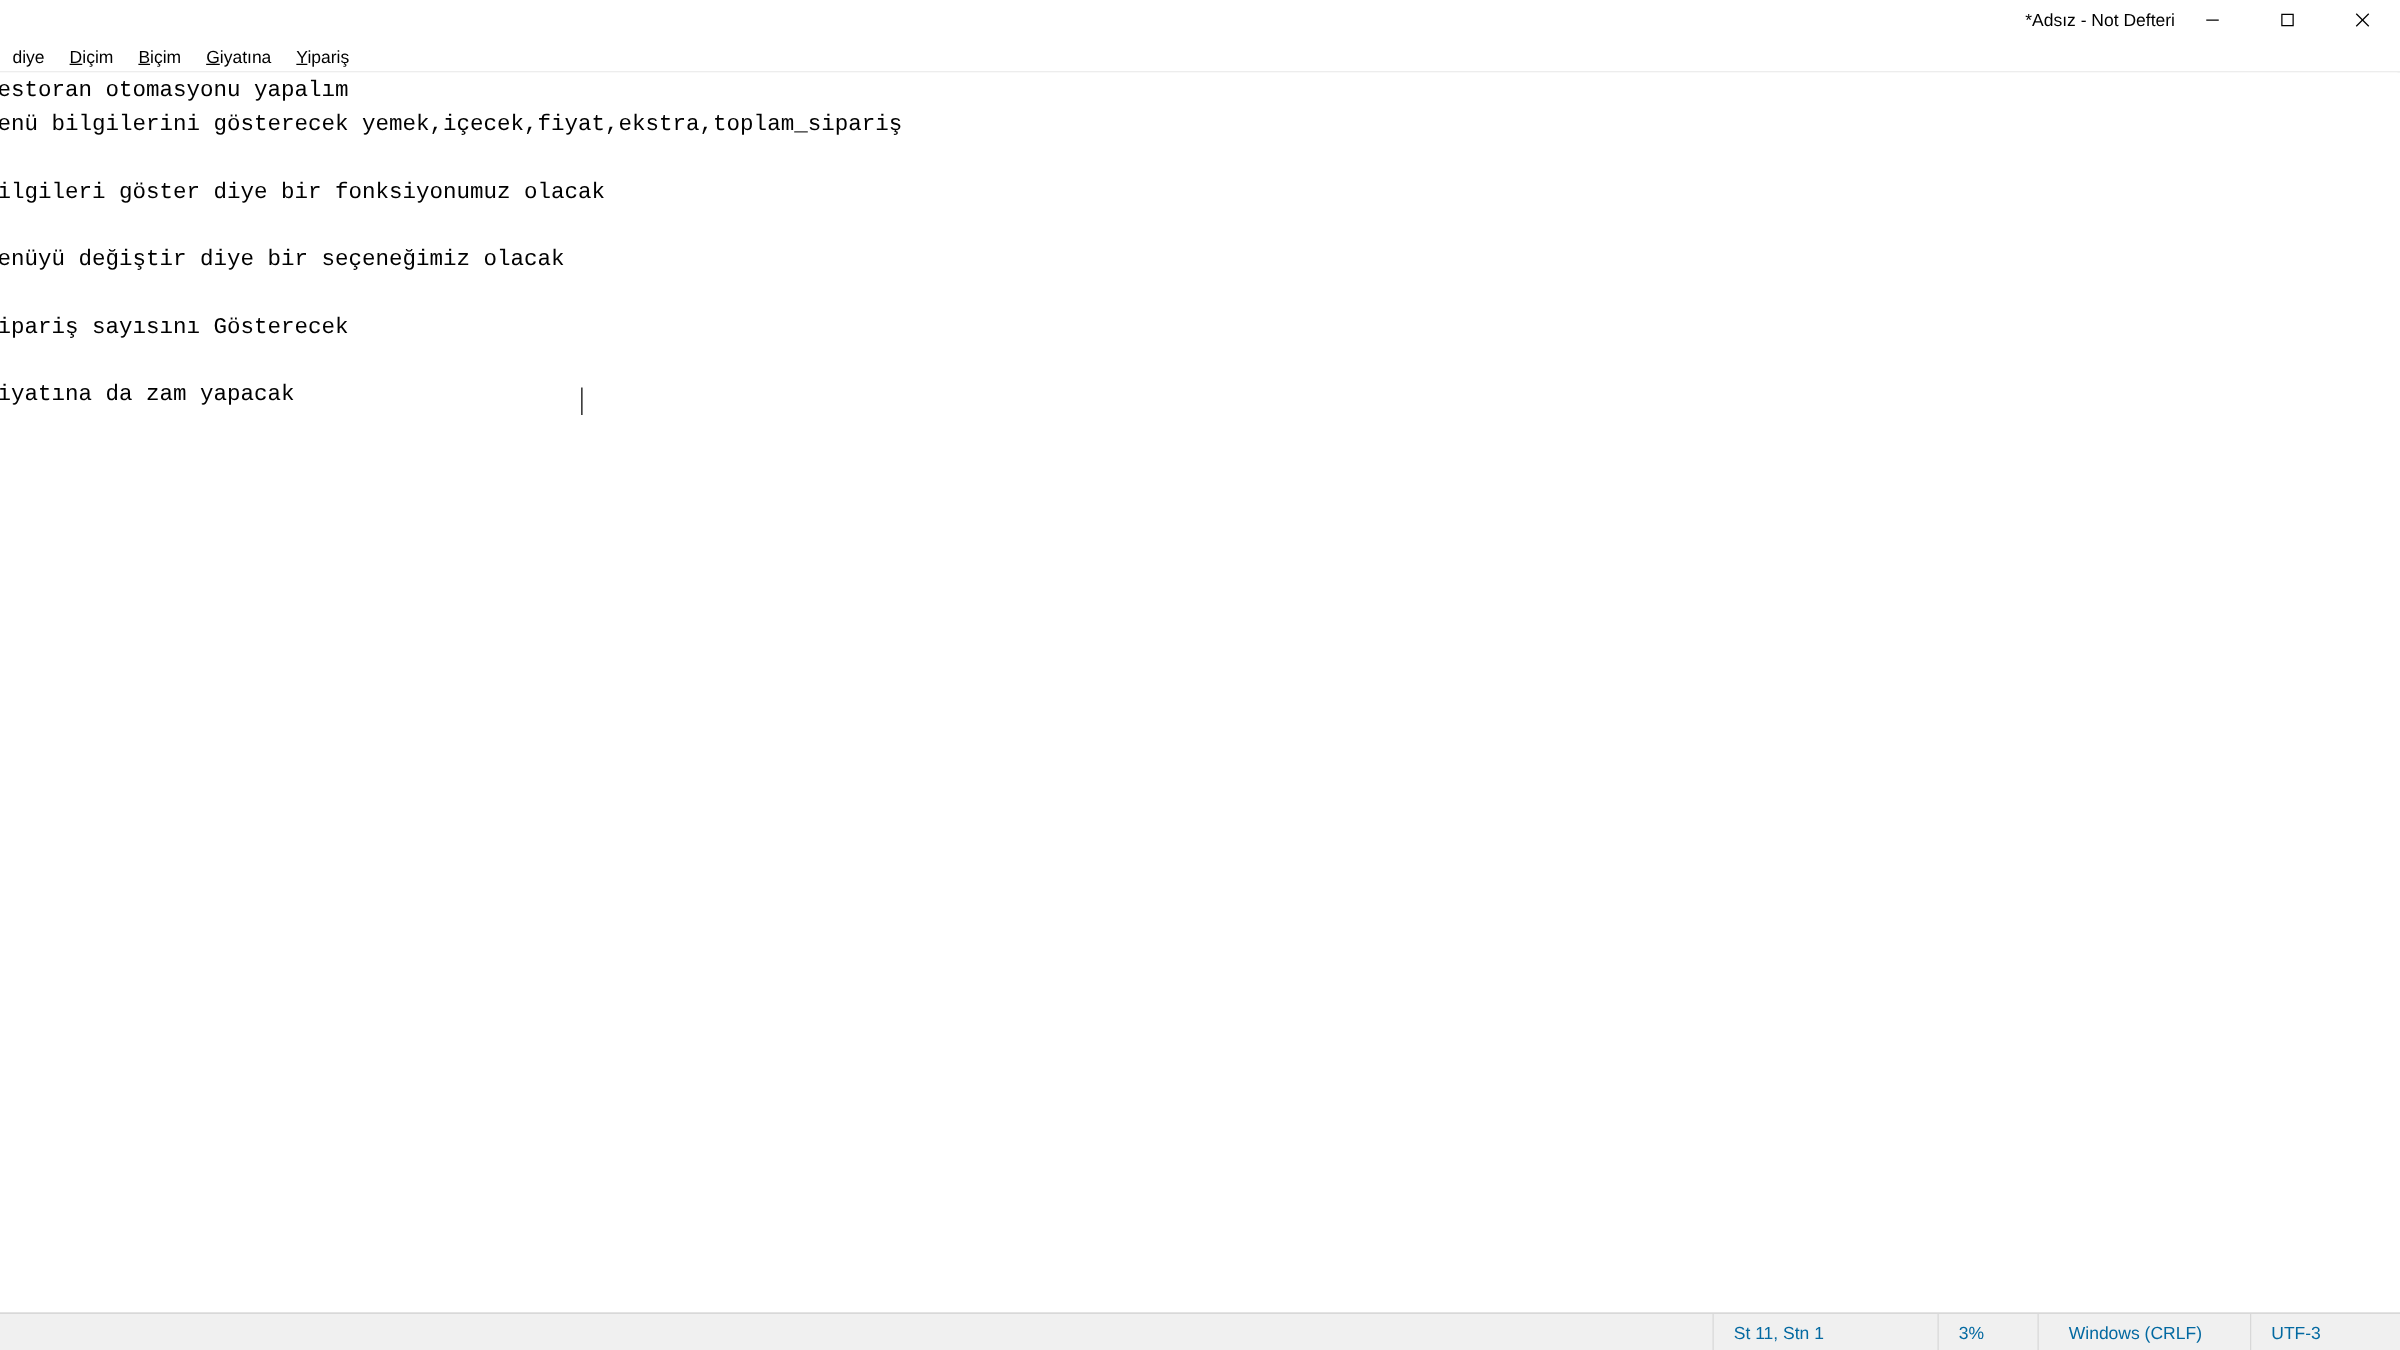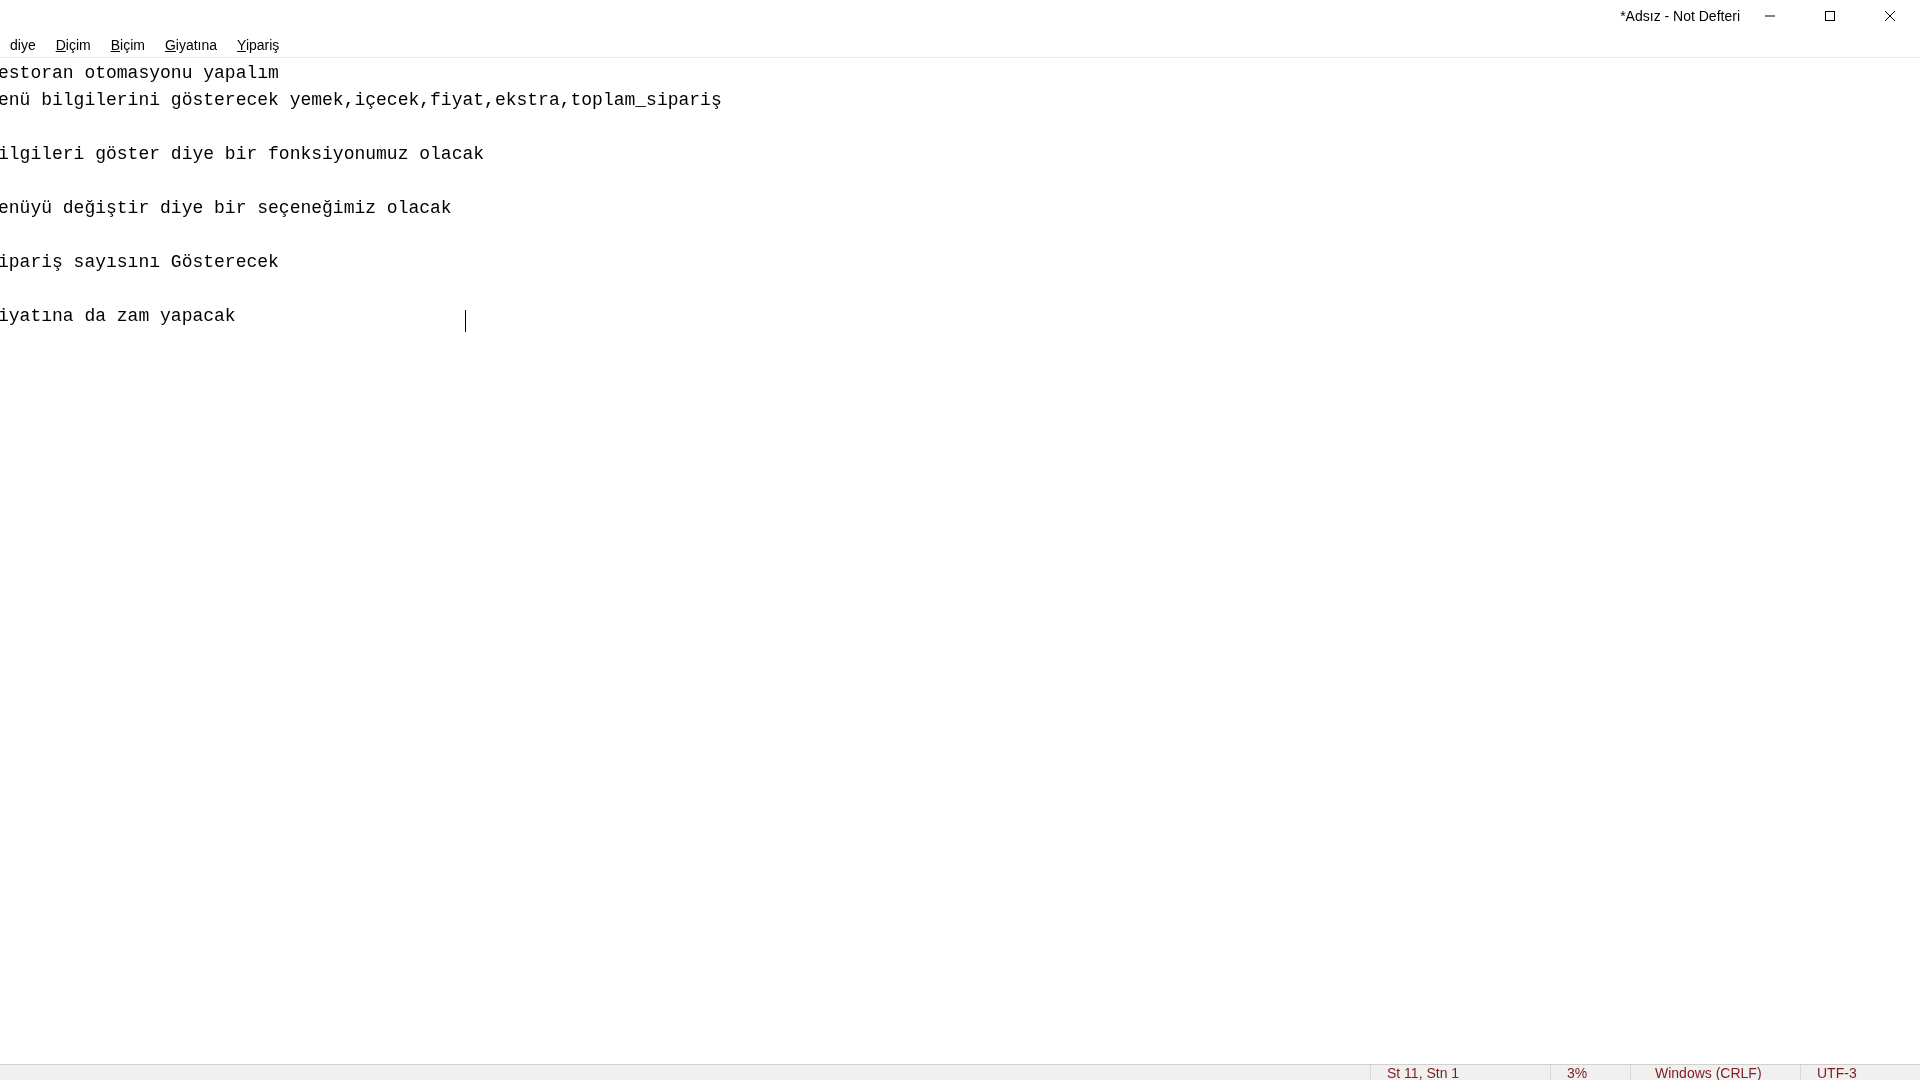--- a/index.html
+++ b/index.html
@@ -80,28 +80,28 @@
       resize: none;
       color: #000;
       background: #ffffff;
       margin-left: -2px;
     }
     .statusbar {
       position: absolute;
       bottom: 0;
       left: 0;
       right: 0;
-      height: 16px;
+      height: 30px;
       background: #f0f0f0;
       border-top: 1px solid #d0d0d0;
       display: flex;
       align-items: center;
       justify-content: flex-end;
       font-size: 14px;
-      color: #7f1d1d;
+      color: #0369a1;
     }
     .status-cell {
       padding: 0 16px;
       border-left: 1px solid #d8d8d8;
       height: 100%;
       display: flex;
       align-items: center;
     }
     .status-cell.wide {
       min-width: 170px;

